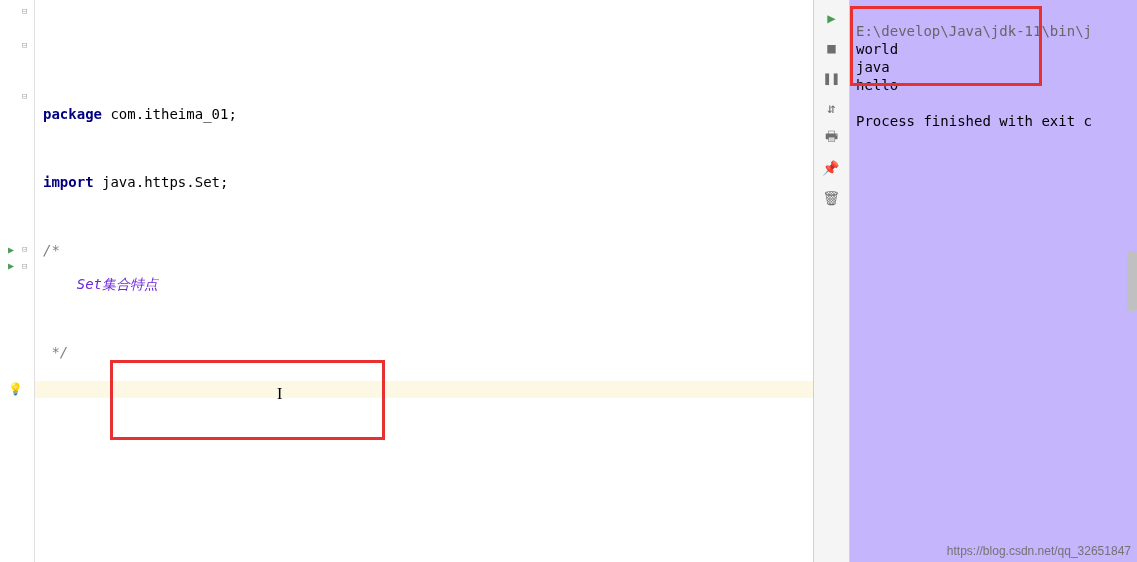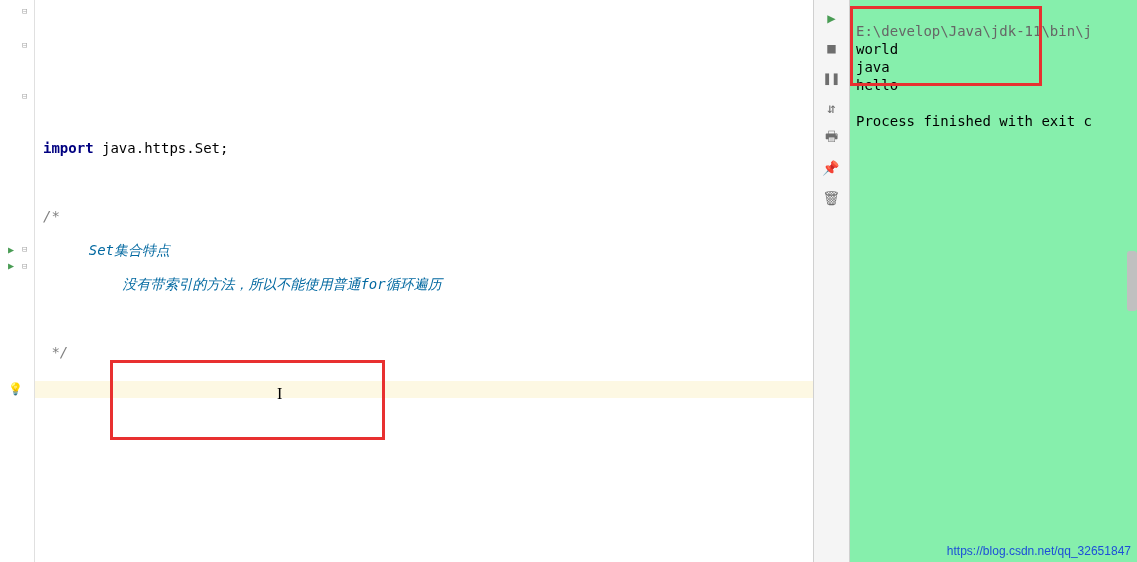--- a/index.html
+++ b/index.html
@@ -45,21 +45,21 @@
       left: 0;
       right: 0;
       top: 381px;
       height: 17px;
       background: #fdf8e3;
       z-index: 0;
     }
     .editor-content { position: relative; z-index: 1; }
     .kw { color: #000080; font-weight: bold; }
     .comment { color: #808080; font-style: italic; }
-    .comment-it { color: #0369a1; font-style: italic; margin-left: 12px; }
+    .comment-it { color: #6d28d9; font-style: italic; }
     .red-box {
       position: absolute;
       border: 3px solid #e83030;
       z-index: 2;
     }
     .red-box-1 { left: 75px; top: 360px; width: 275px; height: 80px; }
     .red-box-2 { left: 850px; top: 6px; width: 192px; height: 80px; }
     .text-cursor {
       position: absolute;
       left: 242px;
@@ -84,37 +84,37 @@
       display: flex;
       align-items: center;
       justify-content: center;
       color: #6e6e6e;
       cursor: pointer;
       font-size: 14px;
     }
     .tool-btn.green { color: #499c54; }
     .console {
       width: 288px;
-      background: #86efac;
+      background: #c4b5fd;
       border-left: 1px solid #d0d0d0;
       padding: 4px 6px;
       font-family: "Consolas", monospace;
       font-size: 14px;
       line-height: 18px;
       white-space: pre;
       overflow: hidden;
     }
     .console .path { color: #666; }
     .console .out { color: #000; }
     .console .exit { color: #000; }
     .watermark {
       position: absolute;
       right: 6px;
       bottom: 4px;
-      color: #1d4ed8;
+      color: #737373;
       font-size: 12px;
       font-family: sans-serif;
       z-index: 5;
     }
     .scrollbar-v {
       position: absolute;
       right: 0;
       top: 50%;
       width: 10px;
       height: 60px;
@@ -136,26 +136,26 @@
     <span class="fold-icon" style="top:91px">⊟</span>
     <span class="fold-icon" style="top:244px">⊟</span>
     <span class="fold-icon" style="top:261px">⊟</span>
   </div>
 
   <div class="editor">
     <div class="highlight-line"></div>
     <div class="red-box red-box-1"></div>
     <div class="text-cursor">I</div>
     <div class="editor-content">
+<div class="line"><span class="kw">package</span><span> com.itheima_01;</span></div>
 <div class="line"></div>
 <div class="line"><span class="kw">import</span><span> java.https.Set;</span></div>
 <div class="line"></div>
 <div class="line"><span class="comment">/*</span></div>
 <div class="line">    <span class="comment-it">Set集合特点</span></div>
-<div class="line">        <span class="comment-it">没有带索引的方法，所以不能使用普通for循环遍历</span></div>
 <div class="line"></div>
 <div class="line"><span class="comment"> */</span></div>
 <div class="line"></div>
 <div class="line"></div>
 
 
 
 
 
 

